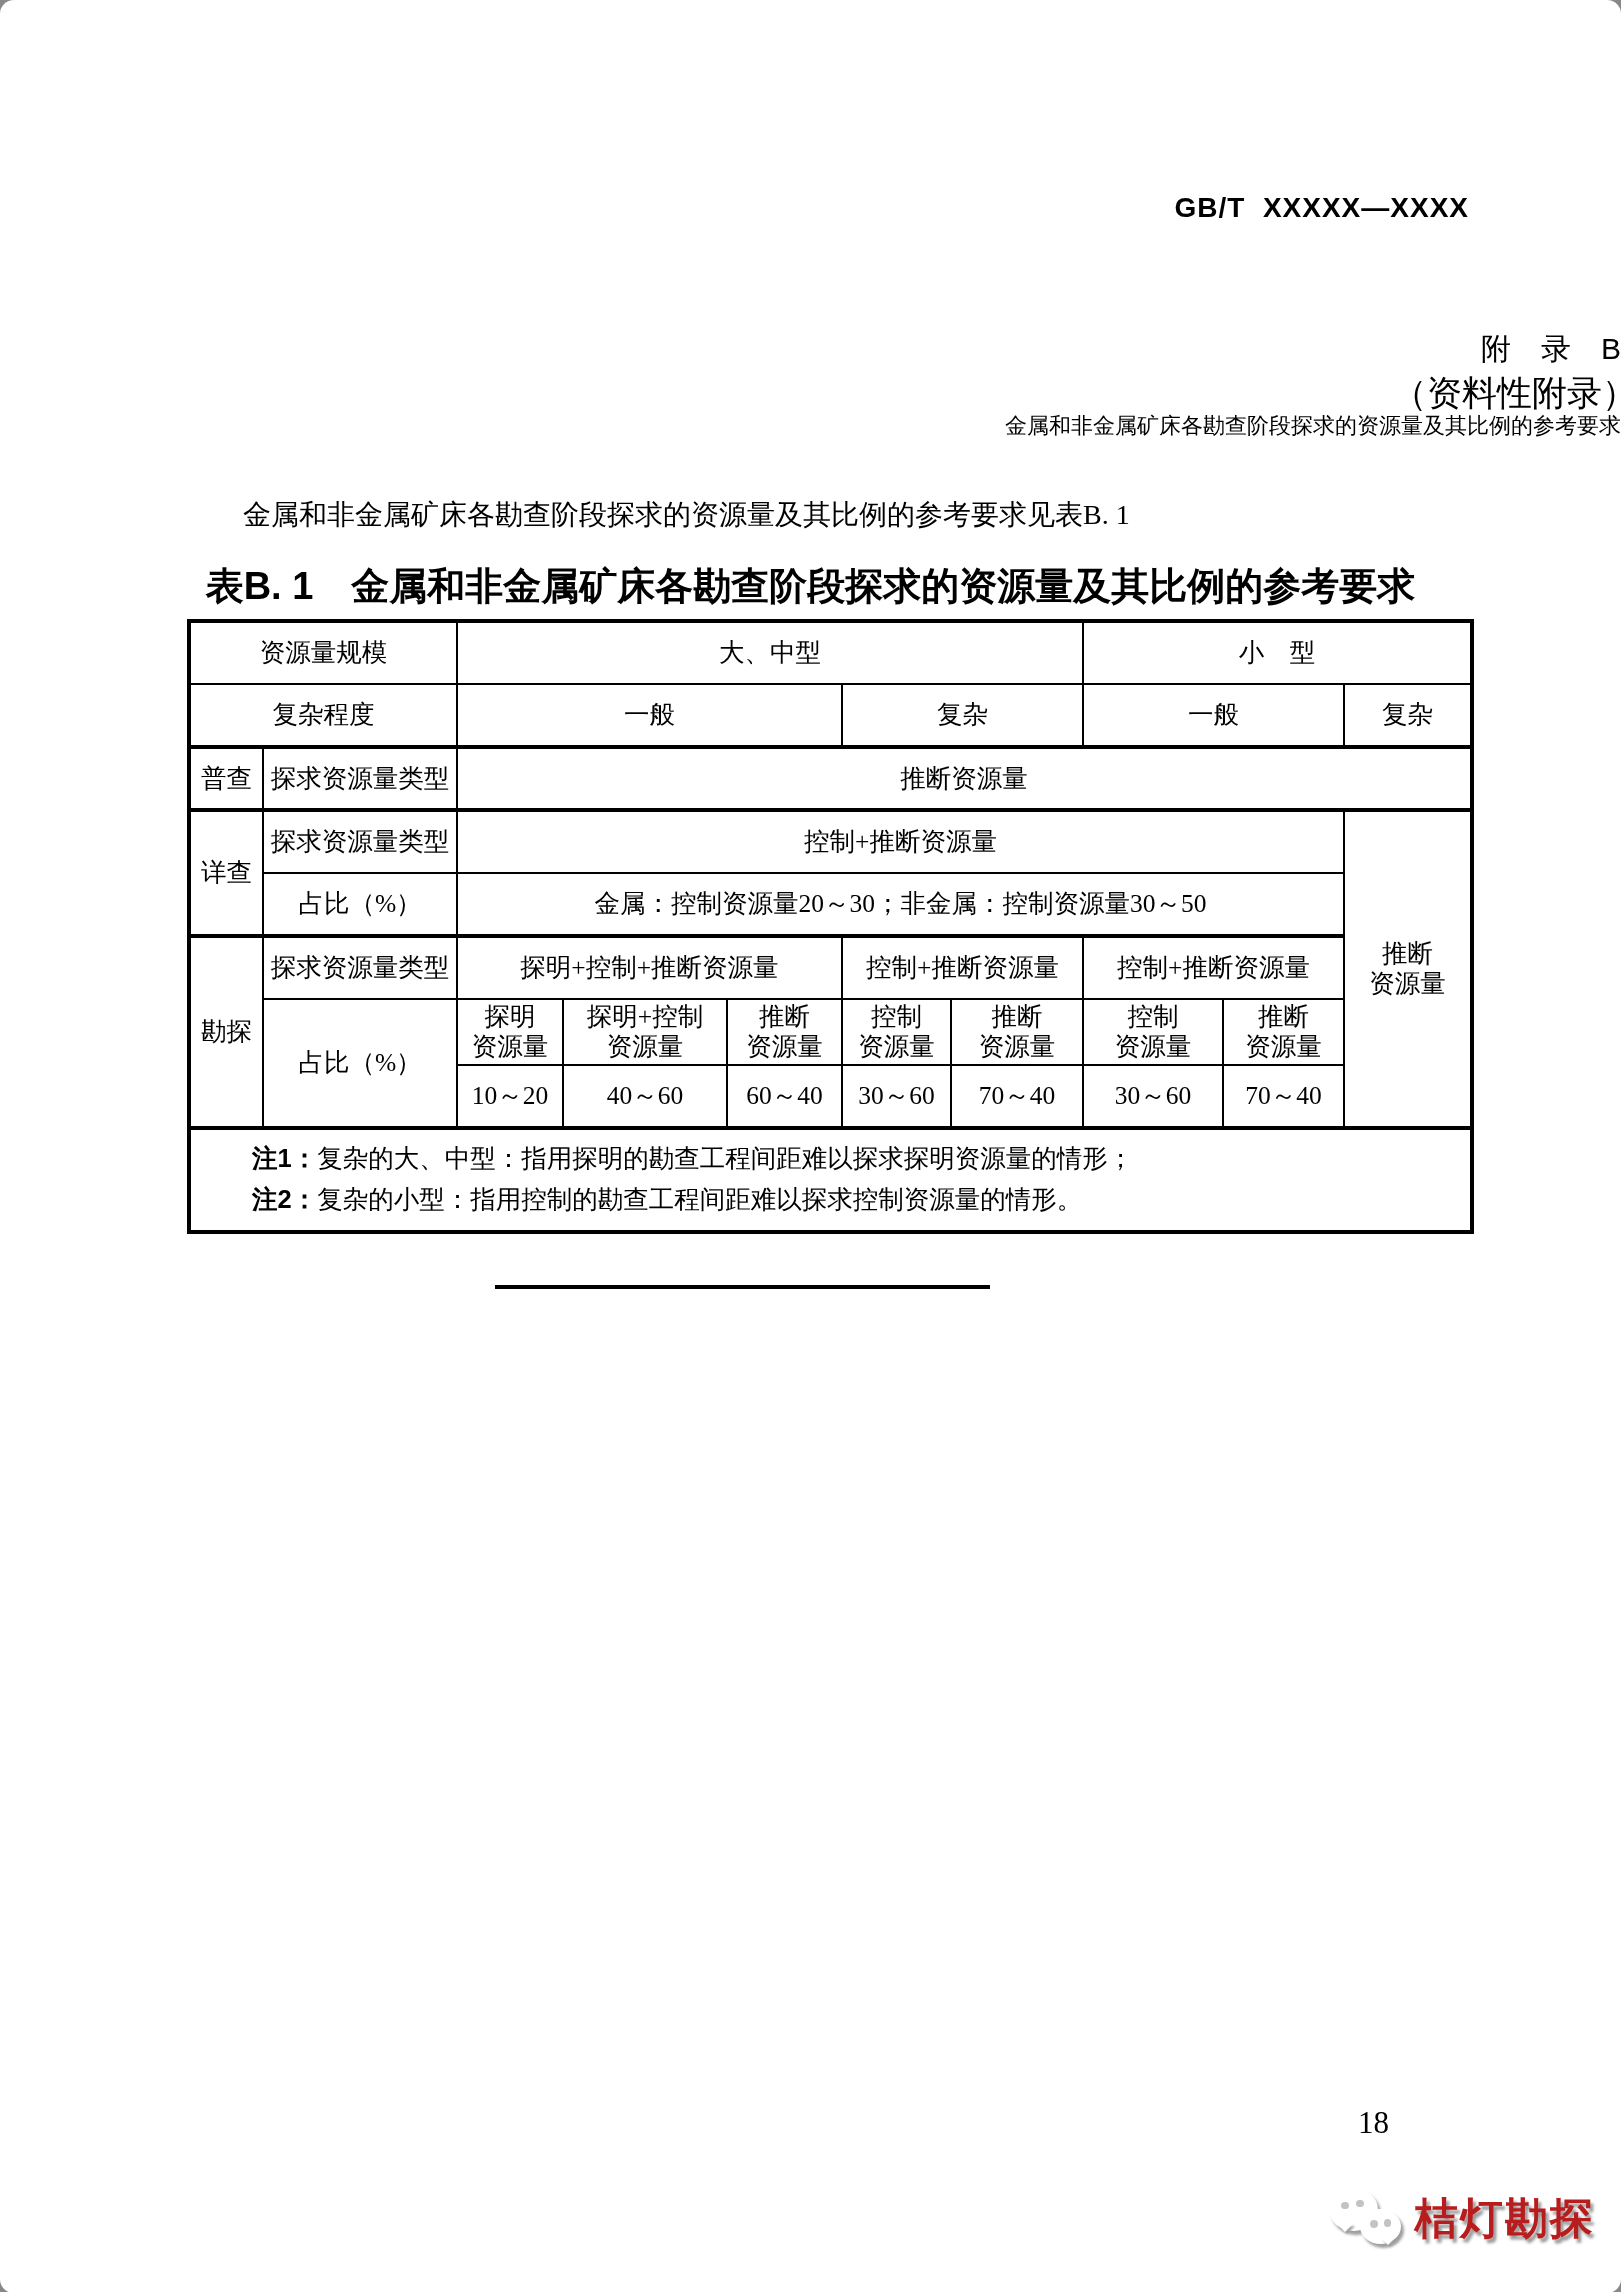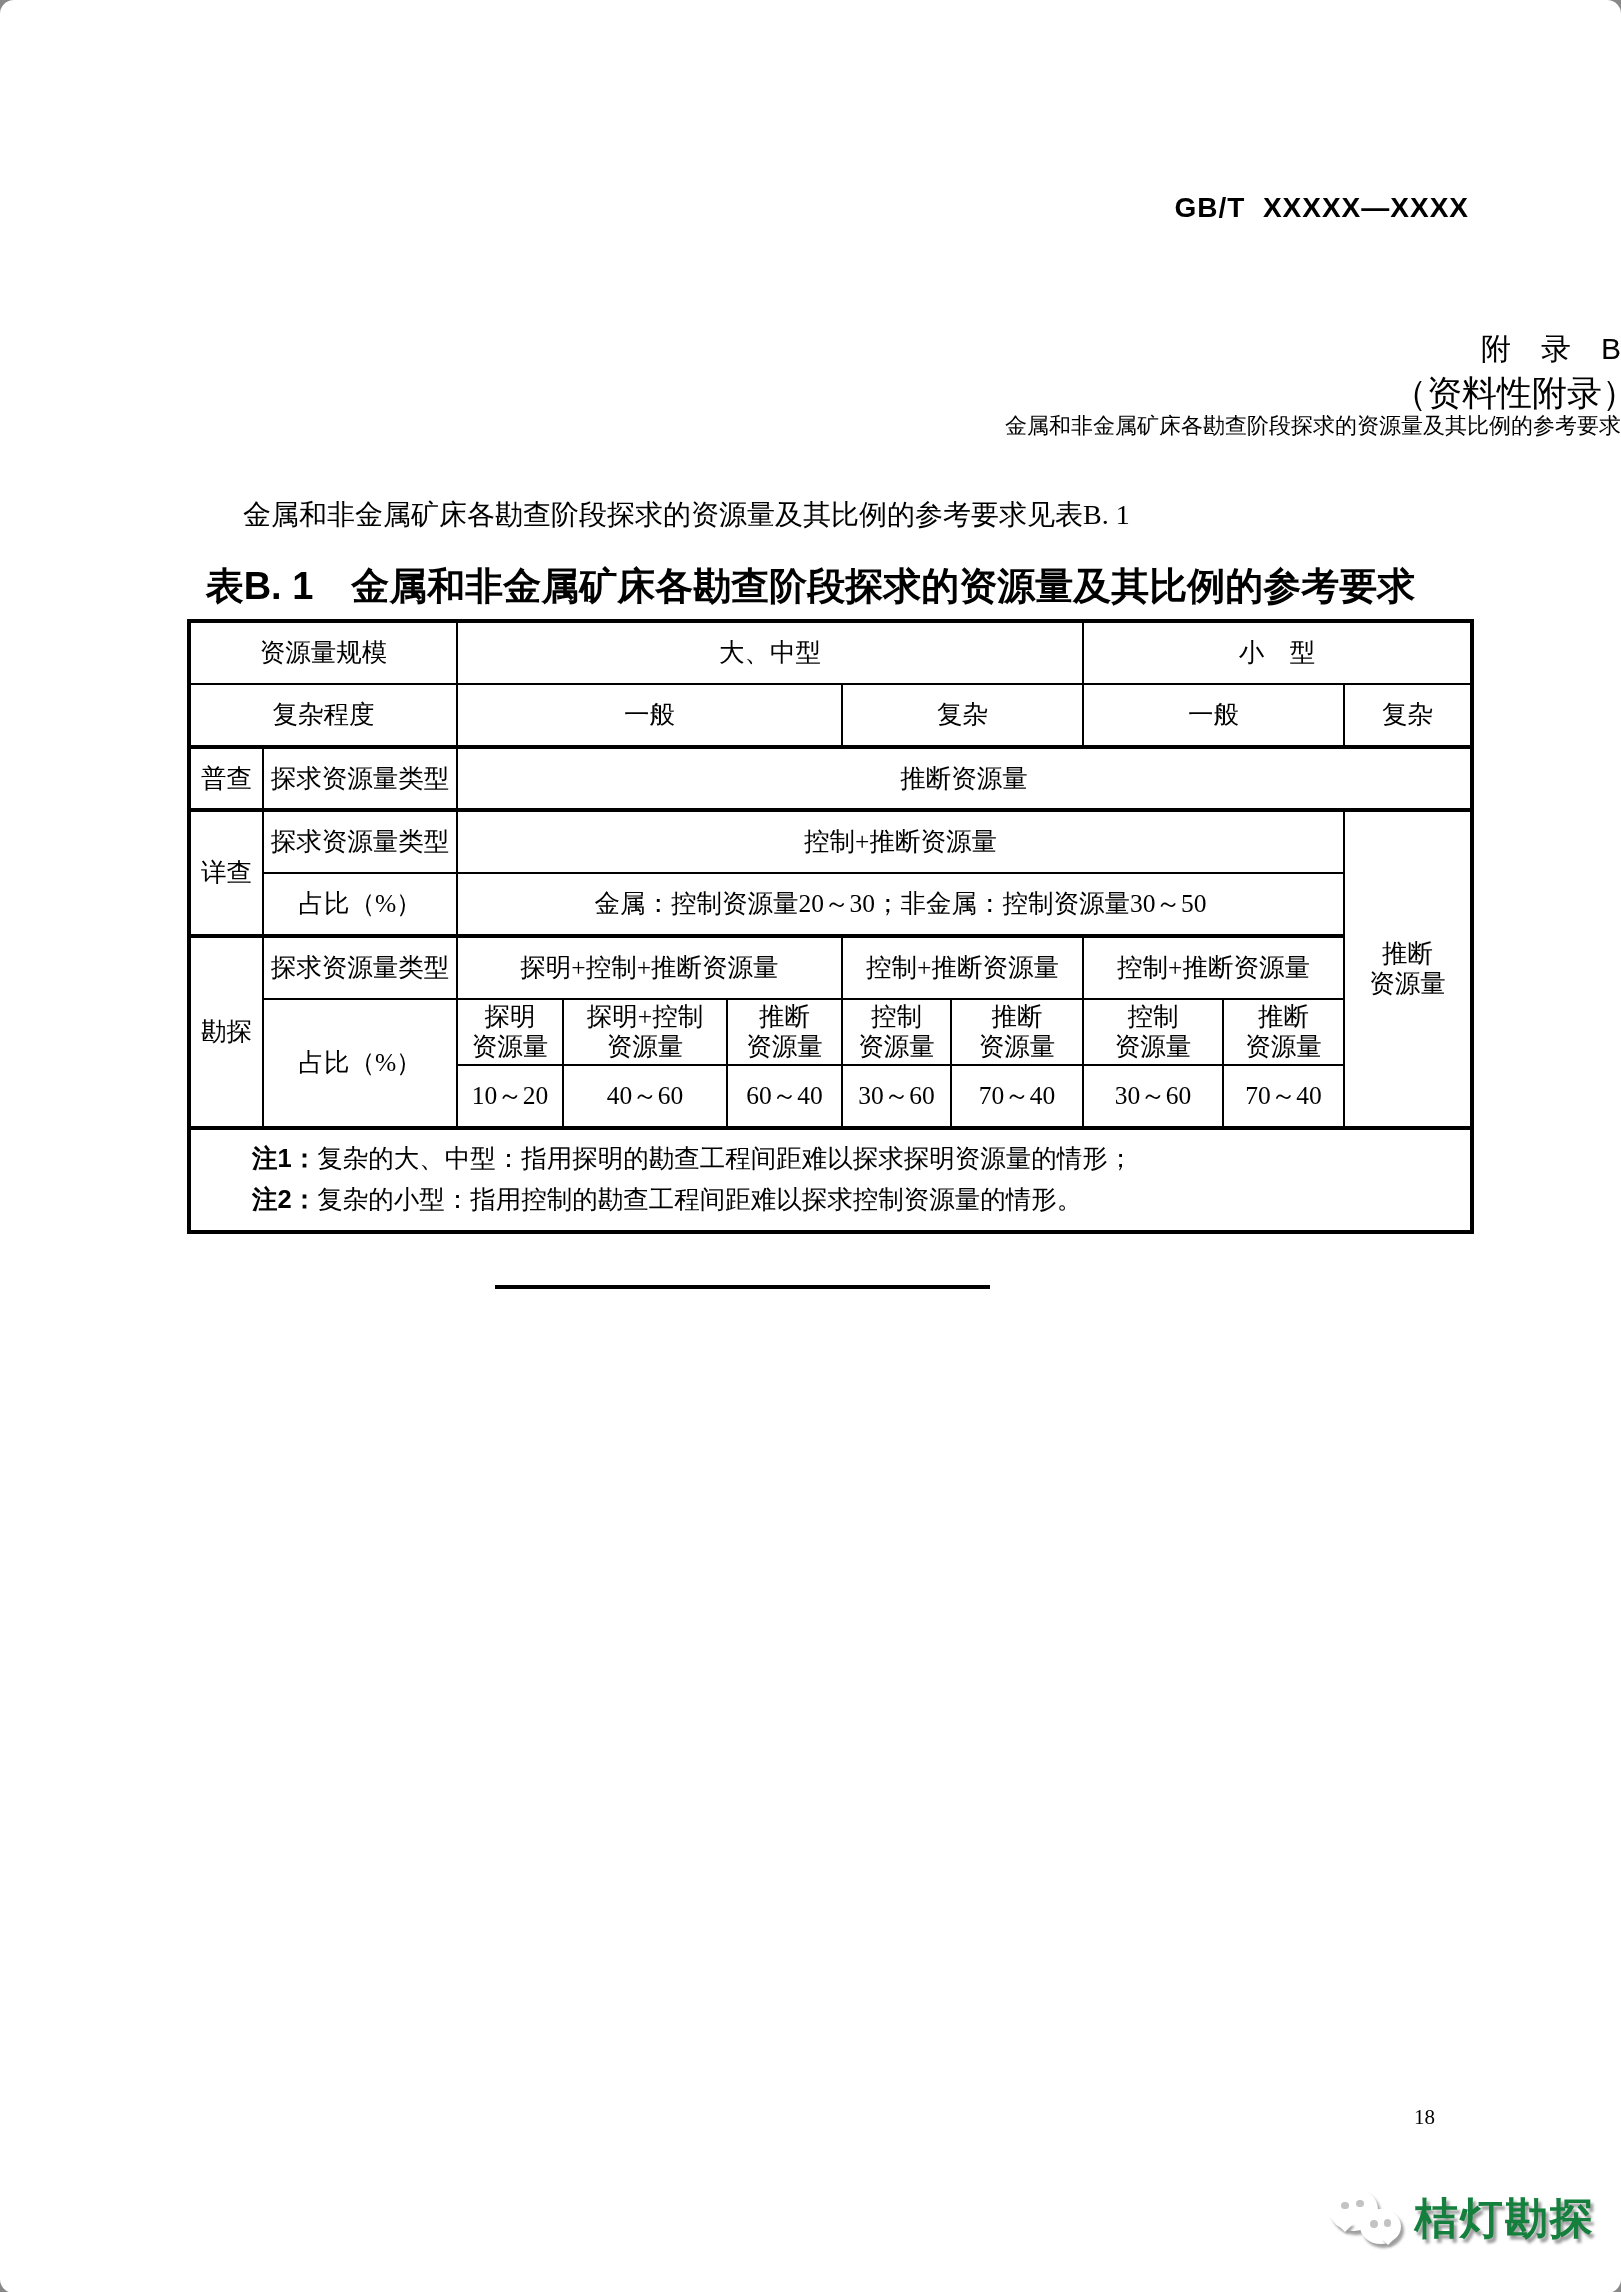--- a/index.html
+++ b/index.html
@@ -66,22 +66,22 @@
     font-weight:700;
     font-family:"Liberation Sans","DejaVu Sans",sans-serif;
   }
   
   .end-rule{
     position:absolute;top:1285px;left:495px;width:495px;height:3.9px;
     background:#000;
   }
   
   .page-num{
-    position:absolute;top:2105px;left:1414px;
-    font-size:21px;
+    position:absolute;top:2105px;left:1358px;
+    font-size:31px;
   }
   
   .watermark{
     position:absolute;top:2182px;left:1329px;
     display:flex;align-items:center;
   }
   .wm-logo{position:relative;width:78px;height:73px;flex:0 0 auto;}
   .bubble{position:absolute;background:#fff;border-radius:50%;
     box-shadow:2.9px 3.9px 2.9px #9e9e9e;}
   .bub-big{width:49px;height:43px;left:0;top:5.9px;}
@@ -95,21 +95,21 @@
     content:"";position:absolute;right:5.9px;bottom:-7.8px;
     width:0;height:0;border:7.8px solid transparent;border-top-color:#fff;
     filter:drop-shadow(2px 2px 1px #9e9e9e);
   }
   .eye{position:absolute;width:7.8px;height:7.8px;border-radius:50%;background:#c3c3c3;}
   .e1{left:11.8px;top:13.7px;} .e2{left:27.4px;top:11.8px;}
   .e3{left:9.8px;top:10.8px;} .e4{left:23.5px;top:9.8px;}
   .wm-text{
     font-family:"Liberation Sans","DejaVu Sans",sans-serif;
     font-weight:700;font-size:43px;letter-spacing:2px;
-    color:#15803d;
+    color:#b91c1c;
     text-shadow:2.9px 3.9px 2.9px #9b9b9b;
     margin-left:7.8px;white-space:nowrap;
   }
 </style>
 </head>
 <body>
 
 <div class="page">
 
   <div class="std-code">GB/T  XXXXX—XXXX</div>

